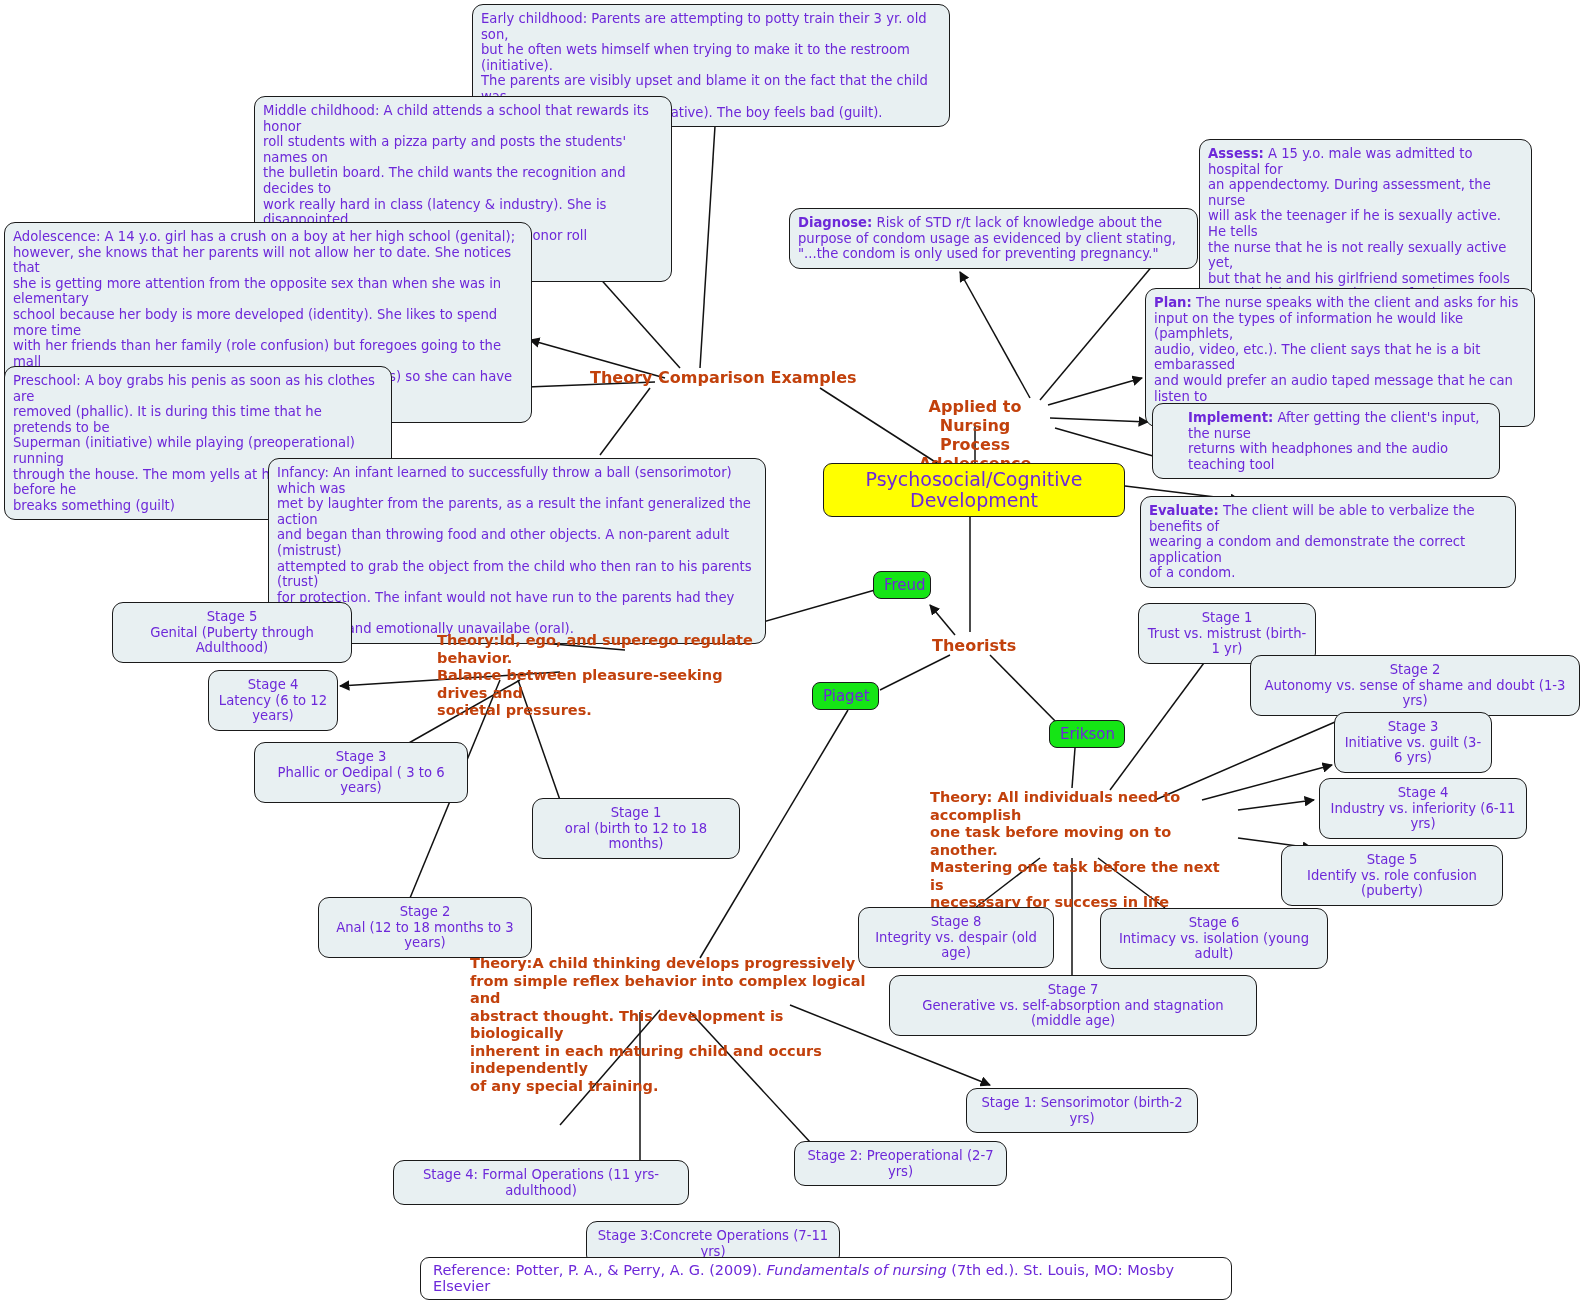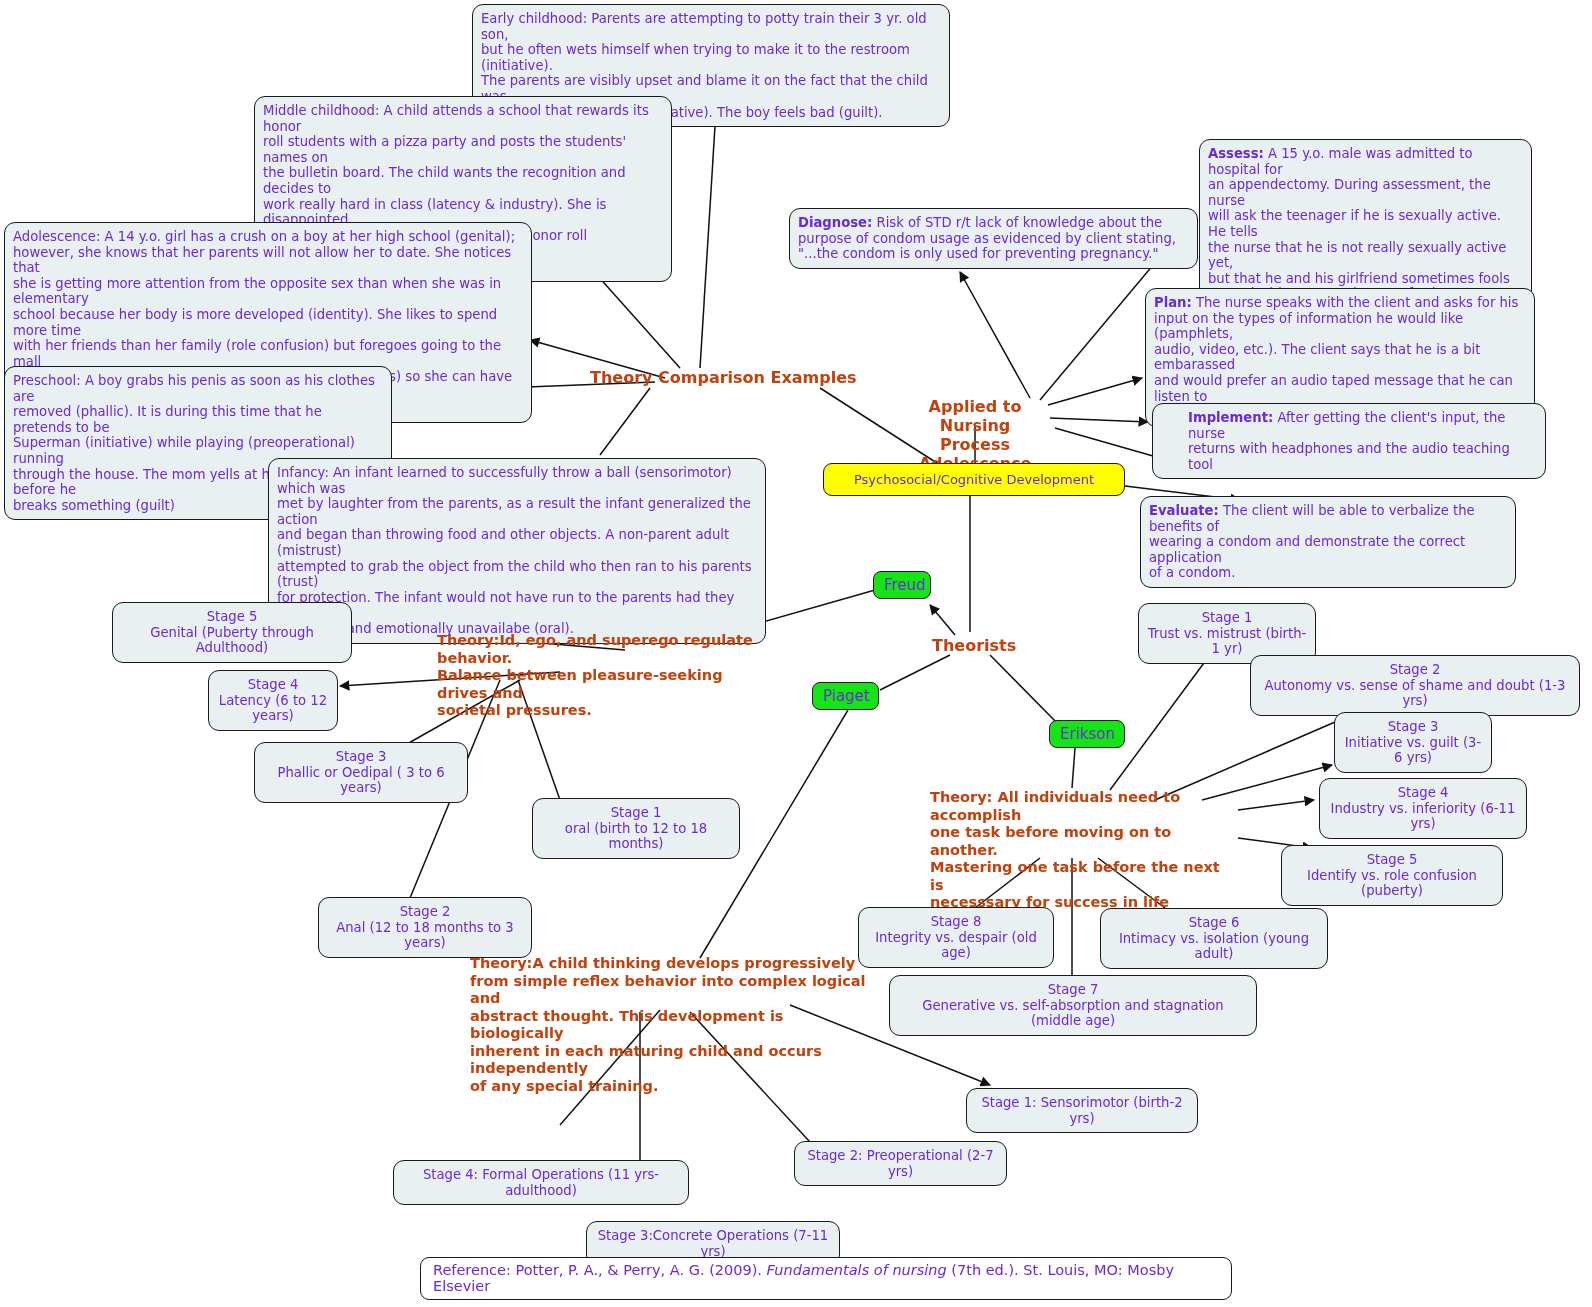--- a/index.html
+++ b/index.html
@@ -42,21 +42,21 @@
     background: #15e515;
     border-radius: 8px;
     font-size: 15px;
     padding: 4px 10px;
     text-align: center;
     line-height: 18px;
   }
   .node.yellow {
     background: #ffff00;
     border-radius: 9px;
-    font-size: 13px;
+    font-size: 19px;
     padding: 5px 6px;
     text-align: center;
     line-height: 21px;
   }
   .node.ref {
     border-radius: 9px;
     font-size: 14.5px;
     padding: 5px 12px;
     text-align: left;
     background: #ffffff;
@@ -187,21 +187,21 @@
   <div class="node left" style="left:789px; top:208px; width:409px;"><span class="bold">Diagnose:</span><span> Risk of STD r/t lack of knowledge about the
  purpose of condom usage as evidenced by client stating,
 "...the condom is only used for preventing pregnancy."</span></div>
 
   <div class="node left" style="left:1145px; top:288px; width:390px;"><span class="bold">Plan:</span><span> The nurse speaks with the client and asks for his
 input on the types of information he would like (pamphlets,
 audio, video, etc.). The client says that he is a bit embarassed
 and would prefer an audio taped message that he can listen to
 with headphones.</span></div>
 
-  <div class="node left" style="left:1152px; top:403px; width:394px;padding-left:35px;"><span class="bold">Implement:</span><span> After getting the client's input, the nurse
+  <div class="node left" style="left:1152px; top:403px; width:348px;padding-left:35px;"><span class="bold">Implement:</span><span> After getting the client's input, the nurse
  returns with headphones and the audio teaching tool</span></div>
 
   <div class="node left" style="left:1140px; top:496px; width:376px;"><span class="bold">Evaluate:</span><span> The client will be able to verbalize the benefits of
  wearing a condom and demonstrate the correct application
 of a condom.</span></div>
 
   <div class="label big" style="left:590px; top:368px;">Theory Comparison Examples</div>
 
   <div class="label big center" style="left:895px; top:397px; width:160px;">Applied to Nursing
 Process Adolescence</div>

